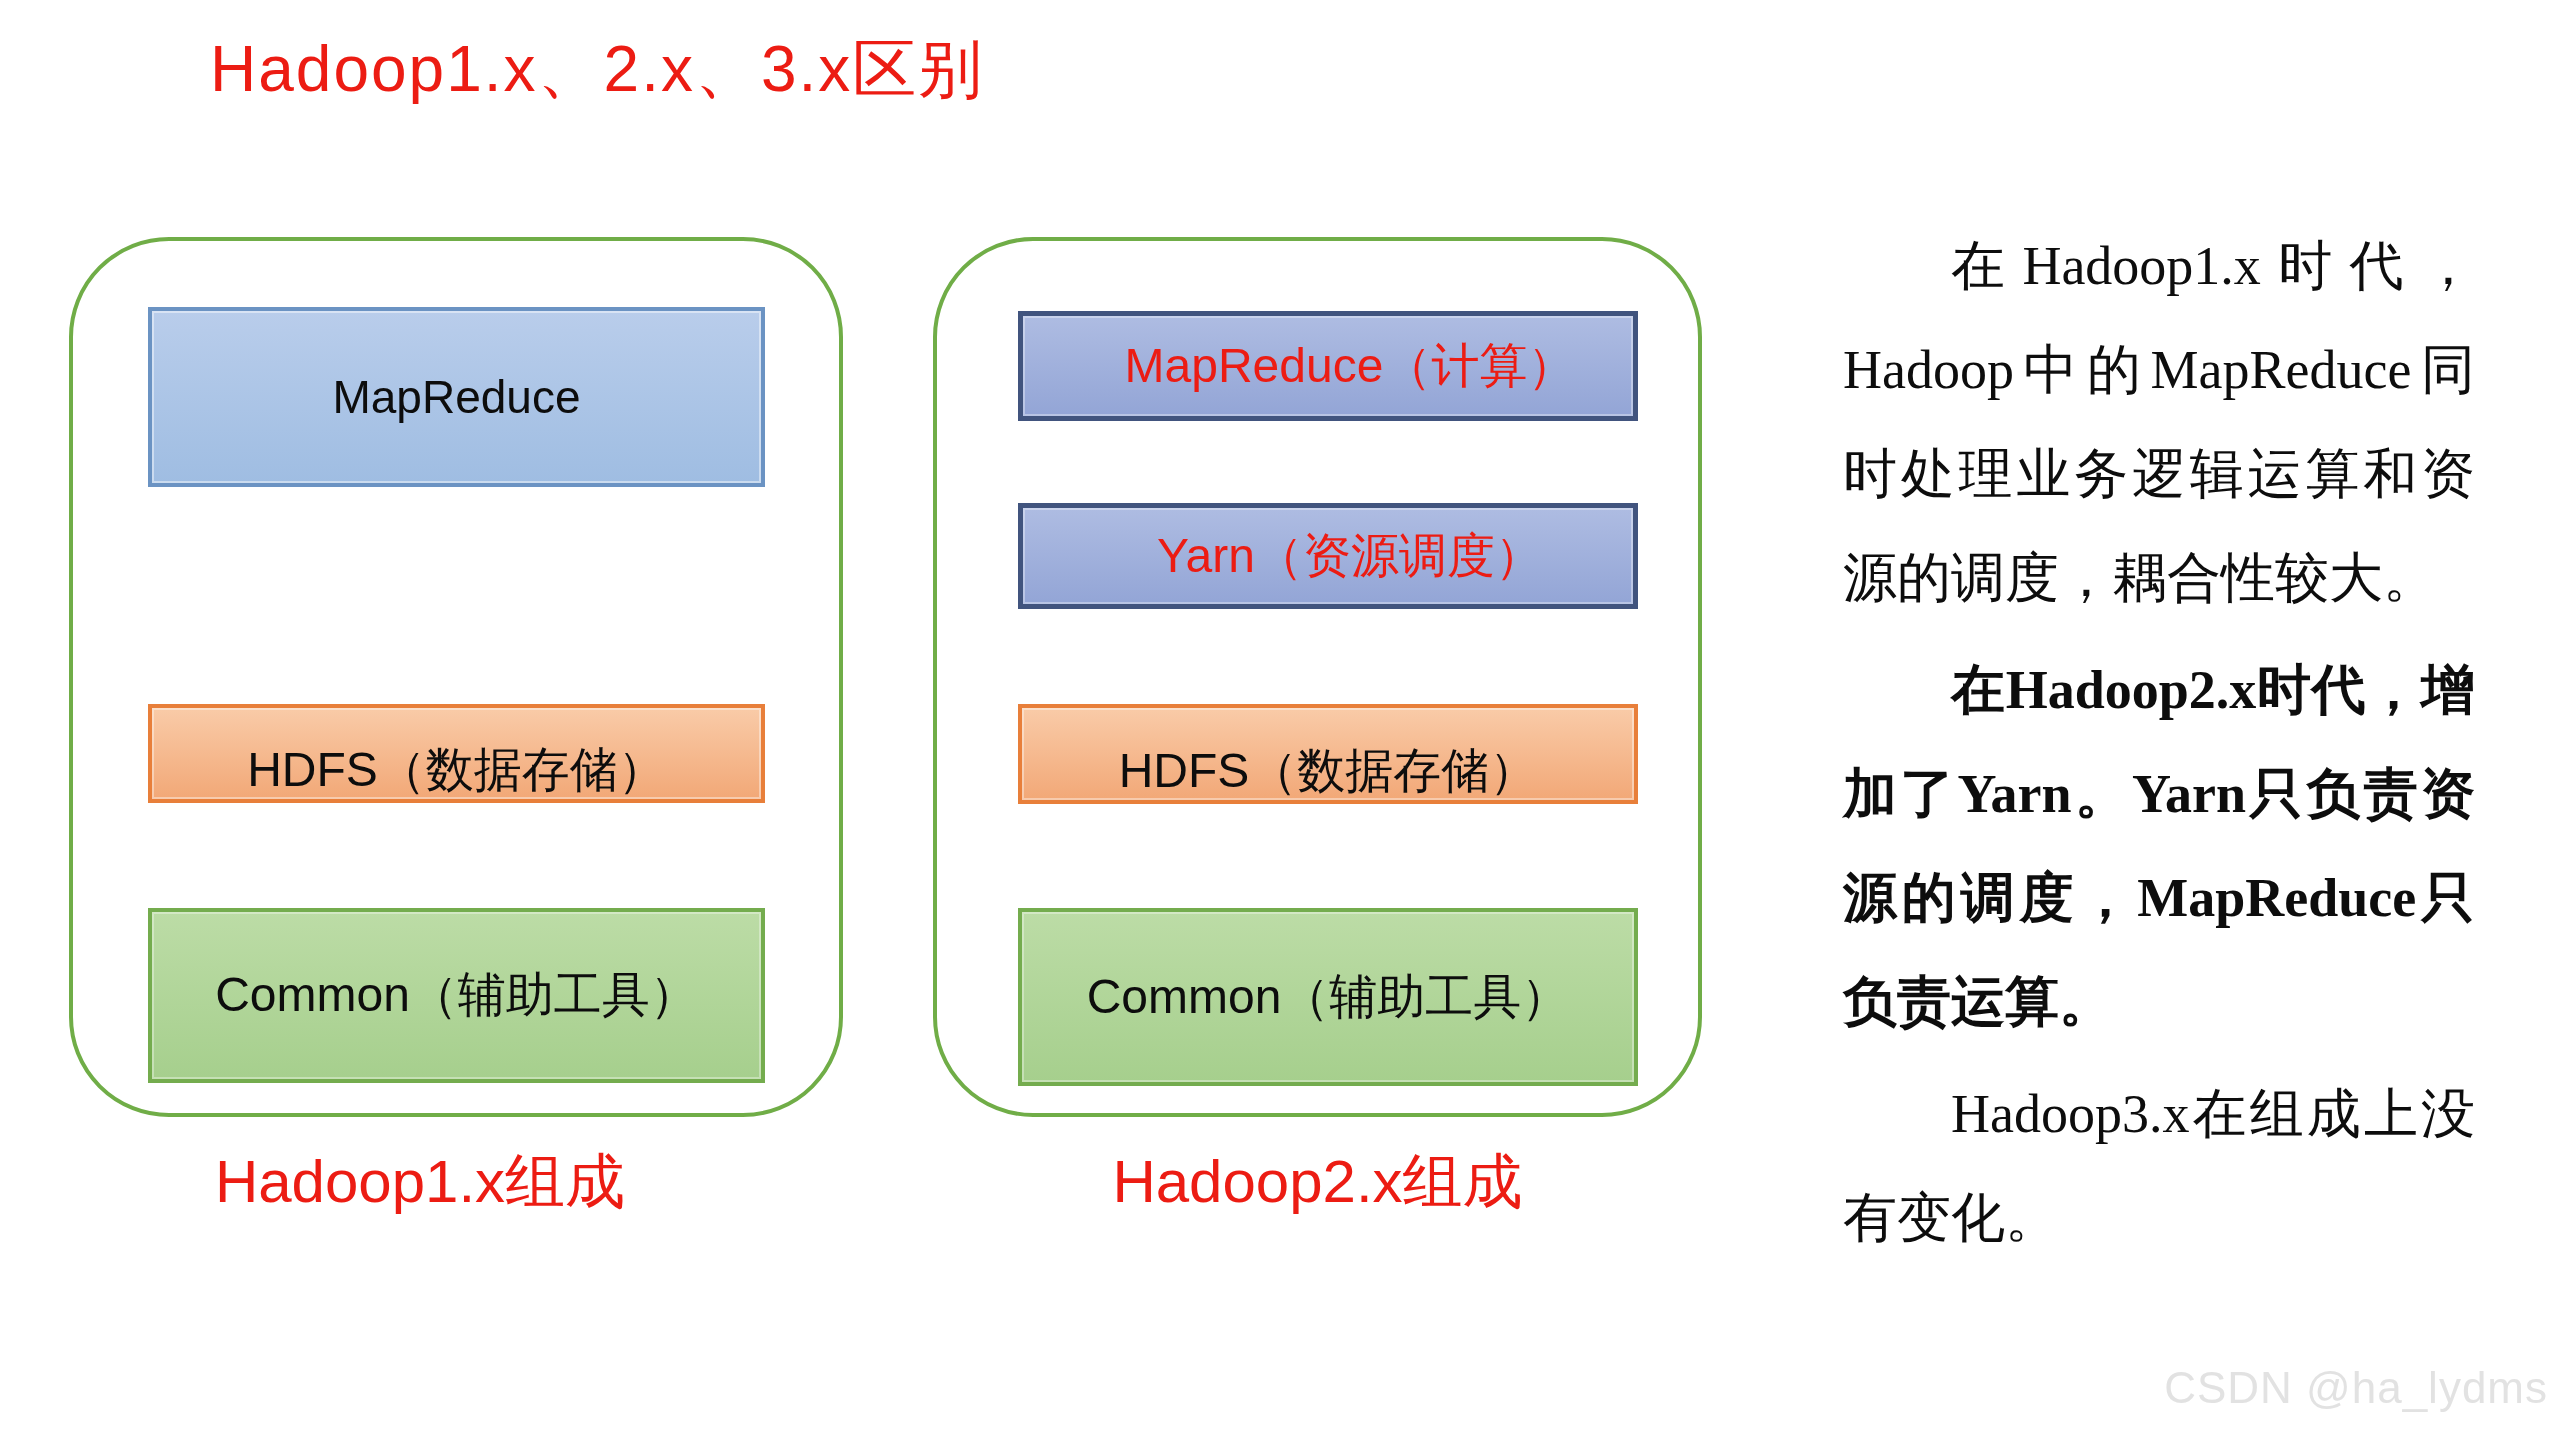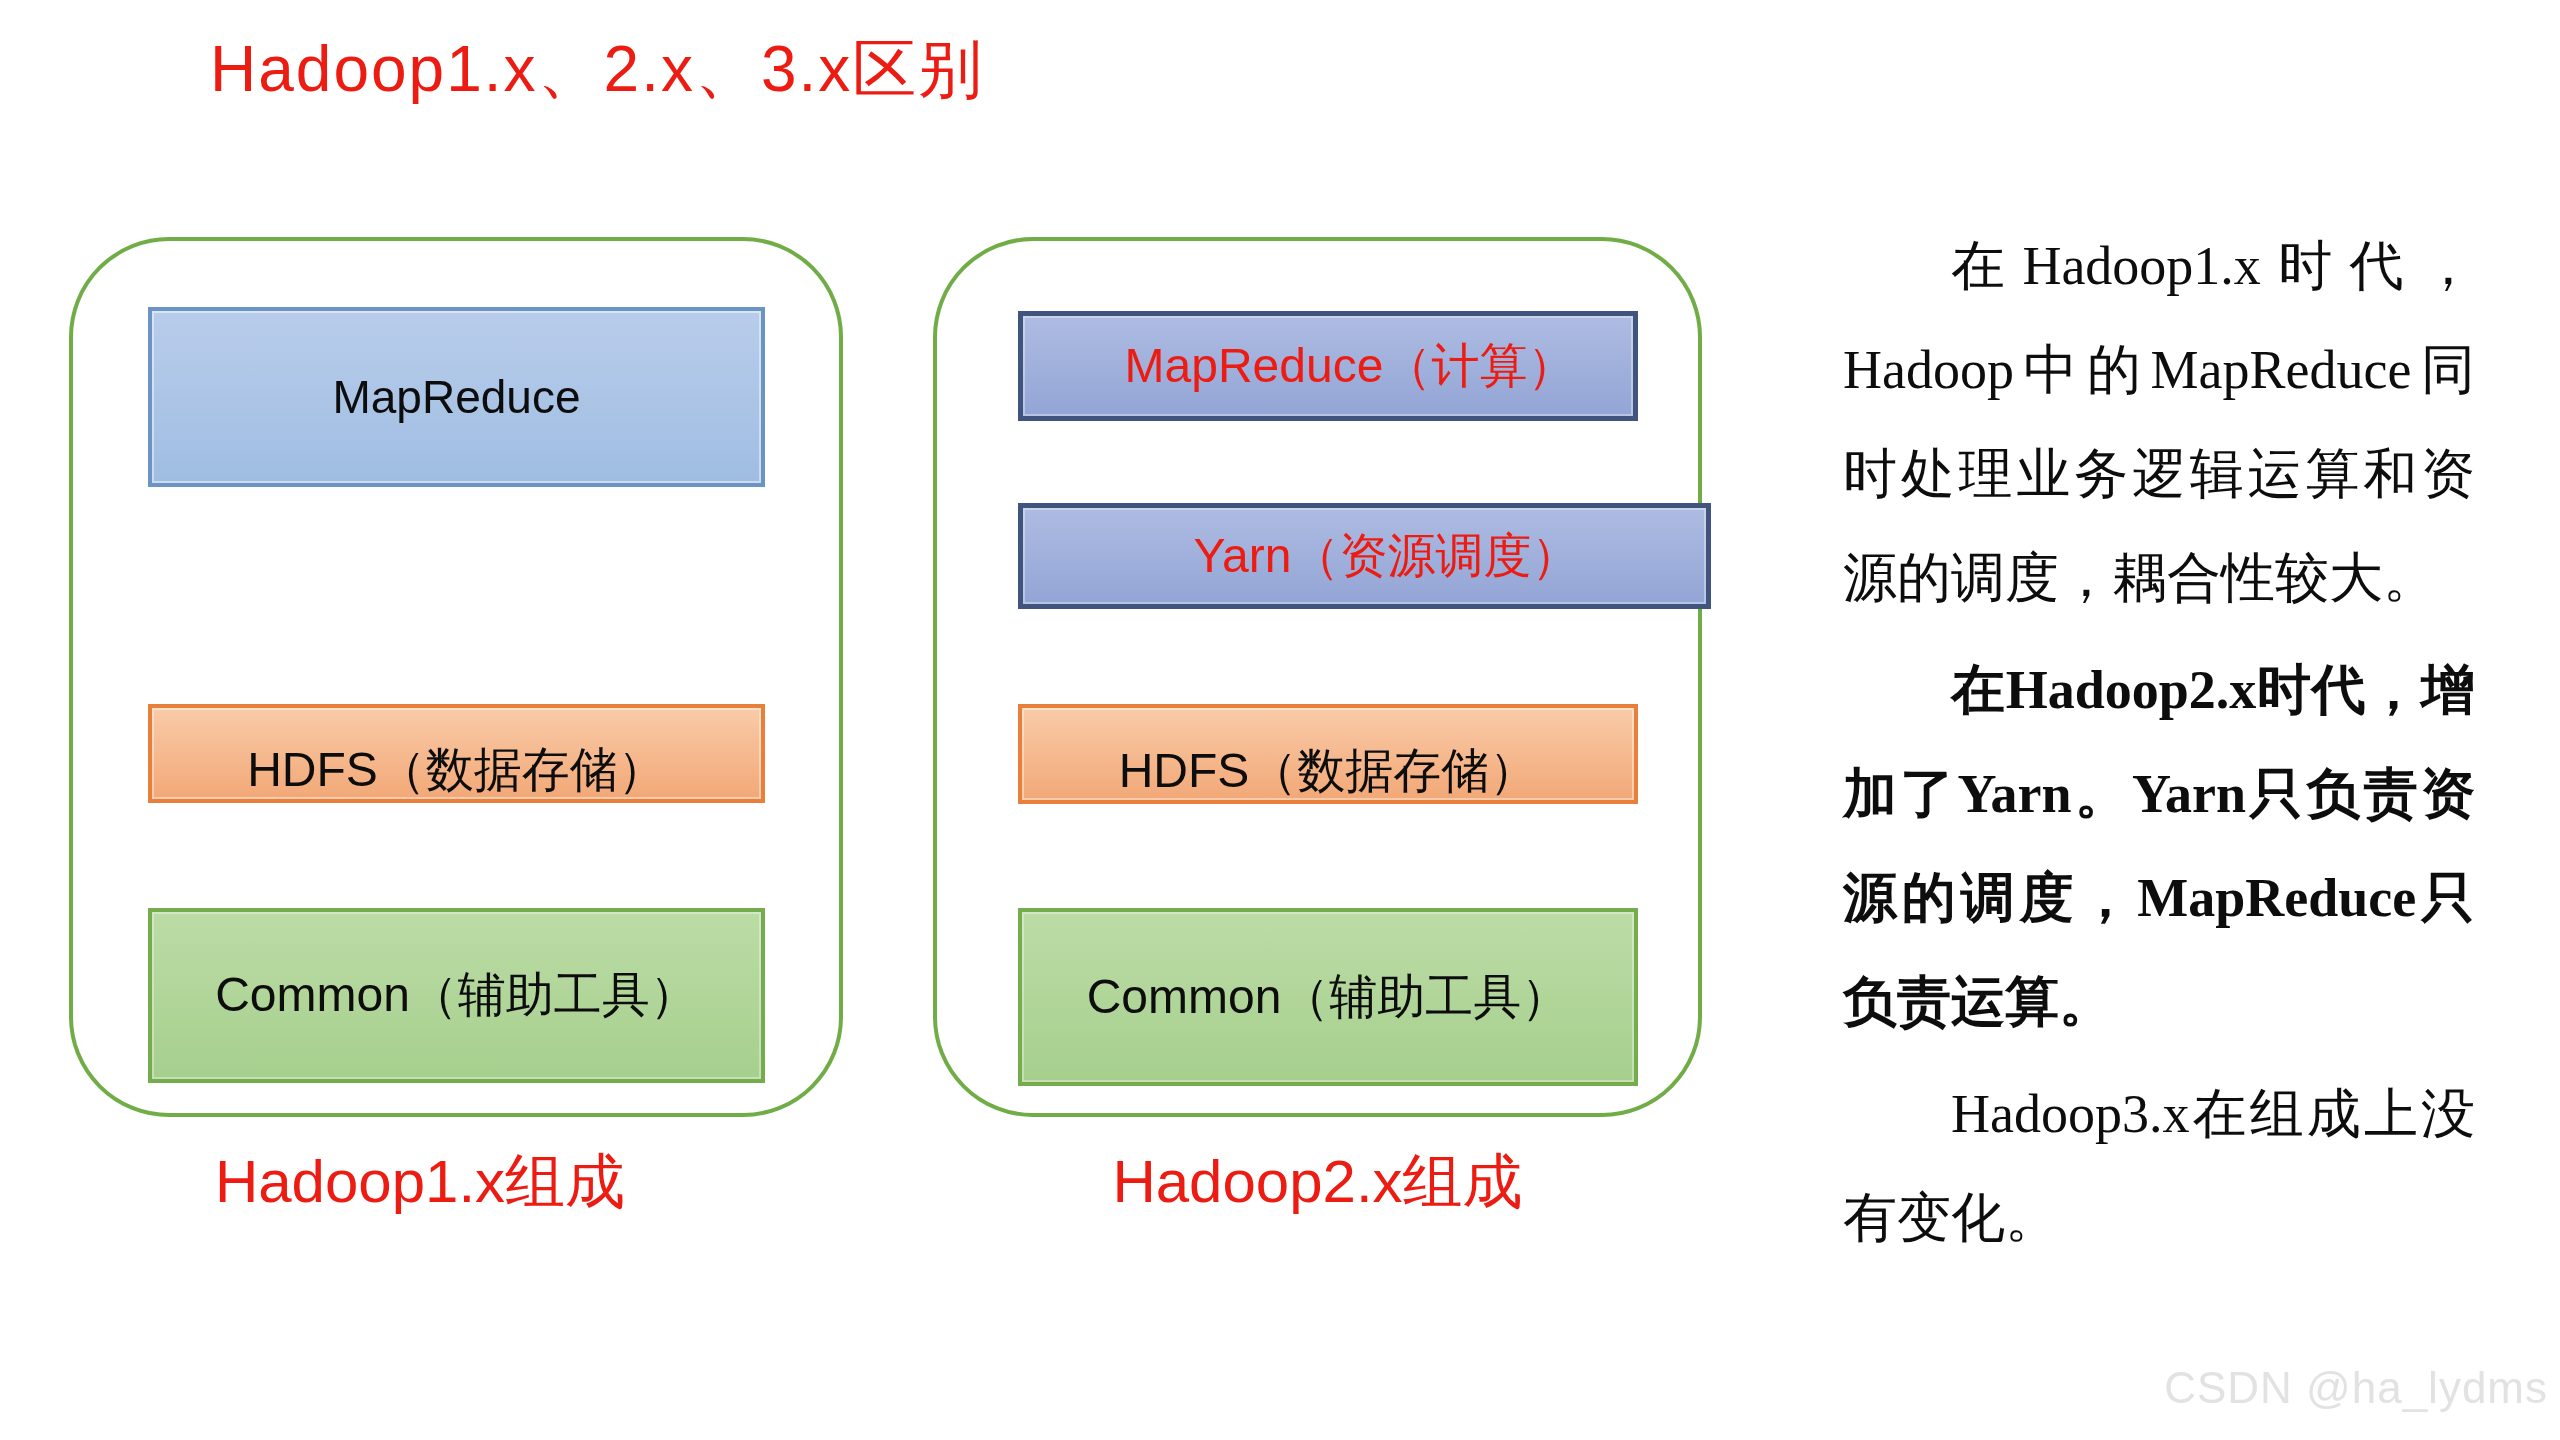--- a/index.html
+++ b/index.html
@@ -68,21 +68,21 @@
   }
   .red-text{color:var(--red);padding-left:44px;}
   .box-line-sub{font-size:46px;}
   .box-line-main{font-size:46px;}
   
   #box-1x-mapreduce{left:75px;top:66px;width:617px;height:180px;}
   #box-1x-hdfs{left:75px;top:463px;width:617px;height:99px;}
   #box-1x-common{left:75px;top:643px;width:617px;height:175px;}
   
   #box-2x-mapreduce{left:81px;top:70px;width:620px;height:110px;}
-  #box-2x-yarn{left:81px;top:262px;width:693px;height:106px;}
+  #box-2x-yarn{left:81px;top:262px;width:620px;height:106px;}
   #box-2x-hdfs{left:81px;top:463px;width:620px;height:100px;}
   #box-2x-common{left:81px;top:643px;width:620px;height:178px;}
   .caption{
     position:absolute;top:1142px;
     font-size:60px;color:var(--red);
     text-align:center;white-space:nowrap;
   }
   #caption-1x{left:100px;width:640px;}
   #caption-2x{left:933px;width:769px;}
   .description{

